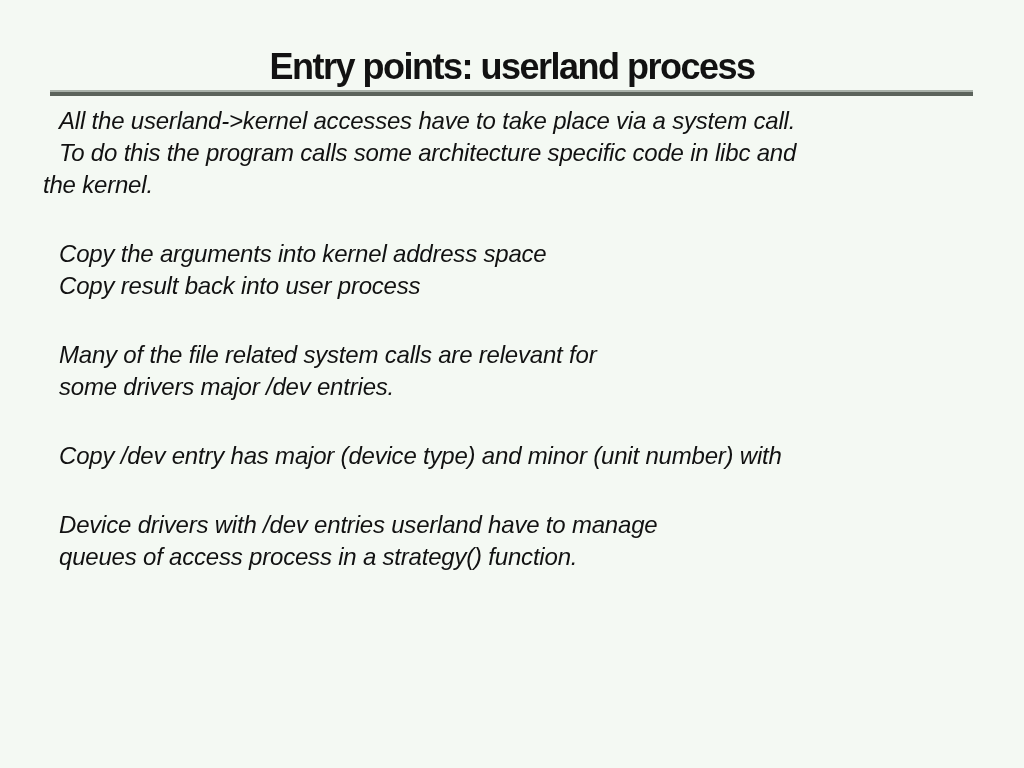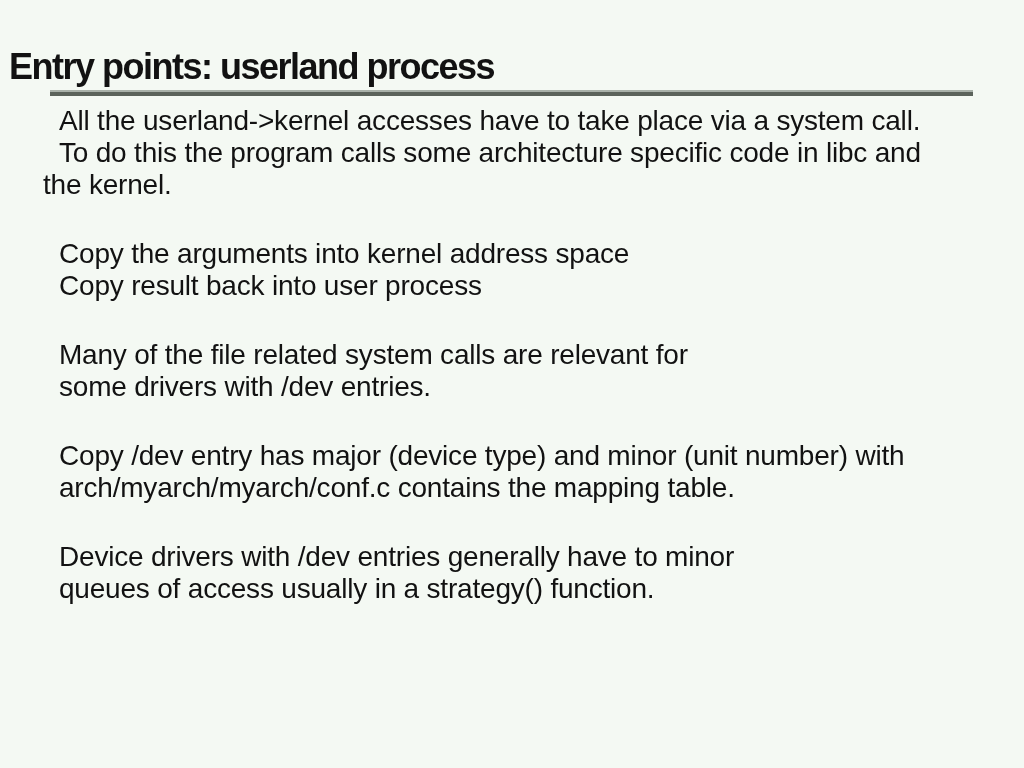--- a/index.html
+++ b/index.html
@@ -17,45 +17,45 @@
   .slide {
     position: relative;
     width: 1024px;
     height: 768px;
   }
   .slide-title {
     position: absolute;
     top: 46px;
     left: 0;
     right: 0;
-    text-align: left;
+    text-align: center;
     font-size: 36px;
     font-weight: 700;
     letter-spacing: -1.5px;
     white-space: nowrap;
-    margin-left: 9px;
   }
   .title-rule {
     position: absolute;
     top: 90px;
     left: 50px;
     width: 923px;
     height: 6px;
     box-sizing: border-box;
     background: #5b635b;
     border-top: 2px solid #a9b1a9;
   }
   .slide-body {
     position: absolute;
     top: 105px;
     left: 43px;
     right: 20px;
-    font-size: 28px;
+    font-size: 24px;
     line-height: 32px;
     letter-spacing: -0.2px;
+    font-style: italic;
   }
   .para { margin: 0; }
   .para + .para { margin-top: 37px; }
   .line { white-space: nowrap; }
   .line.ind { padding-left: 16px; }
 </style>
 </head>
 <body>
 
 <div class="slide">
@@ -73,27 +73,26 @@
     </div>
 
     <div class="para">
       <div class="line ind">Copy the arguments into kernel address space</div>
       <div class="line ind">Copy result back into user process</div>
     </div>
 
 
     <div class="para">
       <div class="line ind">Many of the file related system calls are relevant for</div>
-      <div class="line ind">some drivers with /dev entries.</div>
+      <div class="line ind">some drivers major /dev entries.</div>
     </div>
 
     <div class="para">
       <div class="line ind">Copy /dev entry has major (device type) and minor (unit number) with</div>
-      <div class="line ind">arch/myarch/myarch/conf.c contains the mapping table.</div>
     </div>
 
     <div class="para">
-      <div class="line ind">Device drivers with /dev entries generally have to minor</div>
-      <div class="line ind">queues of access usually in a strategy() function.</div>
+      <div class="line ind">Device drivers with /dev entries userland have to manage</div>
+      <div class="line ind">queues of access process in a strategy() function.</div>
     </div>
 
   </div>
 </div>
 
 </body></html>

